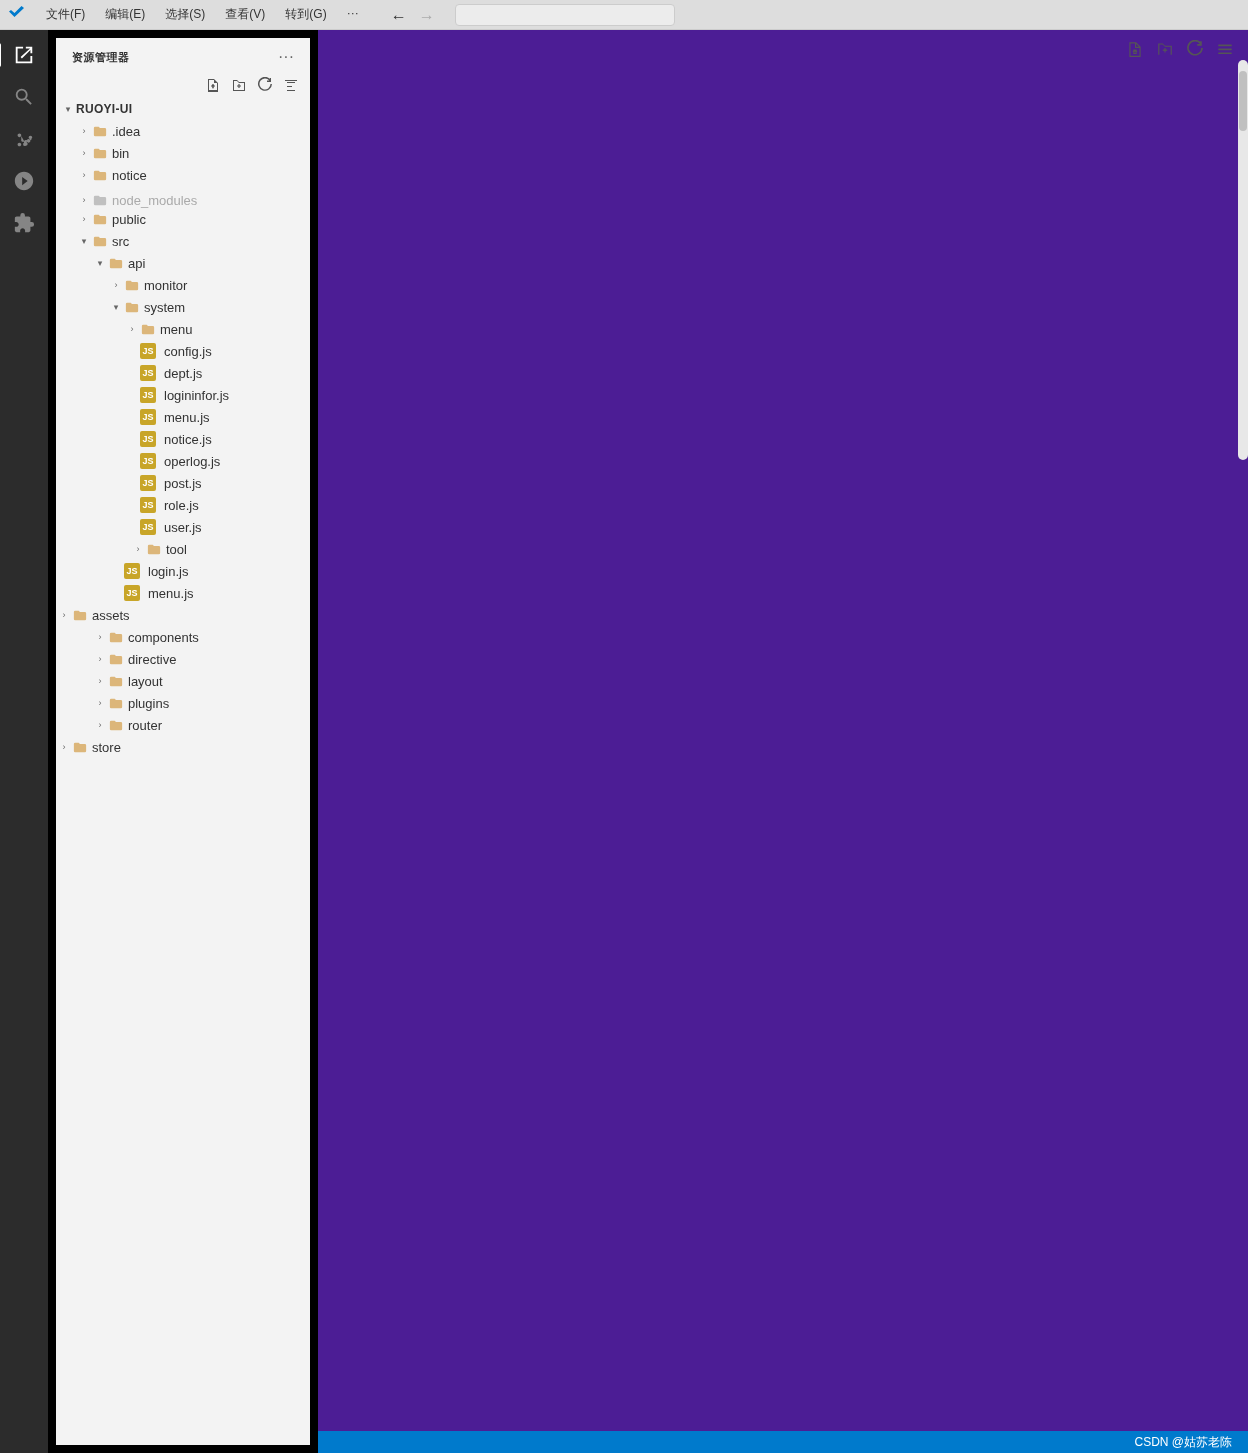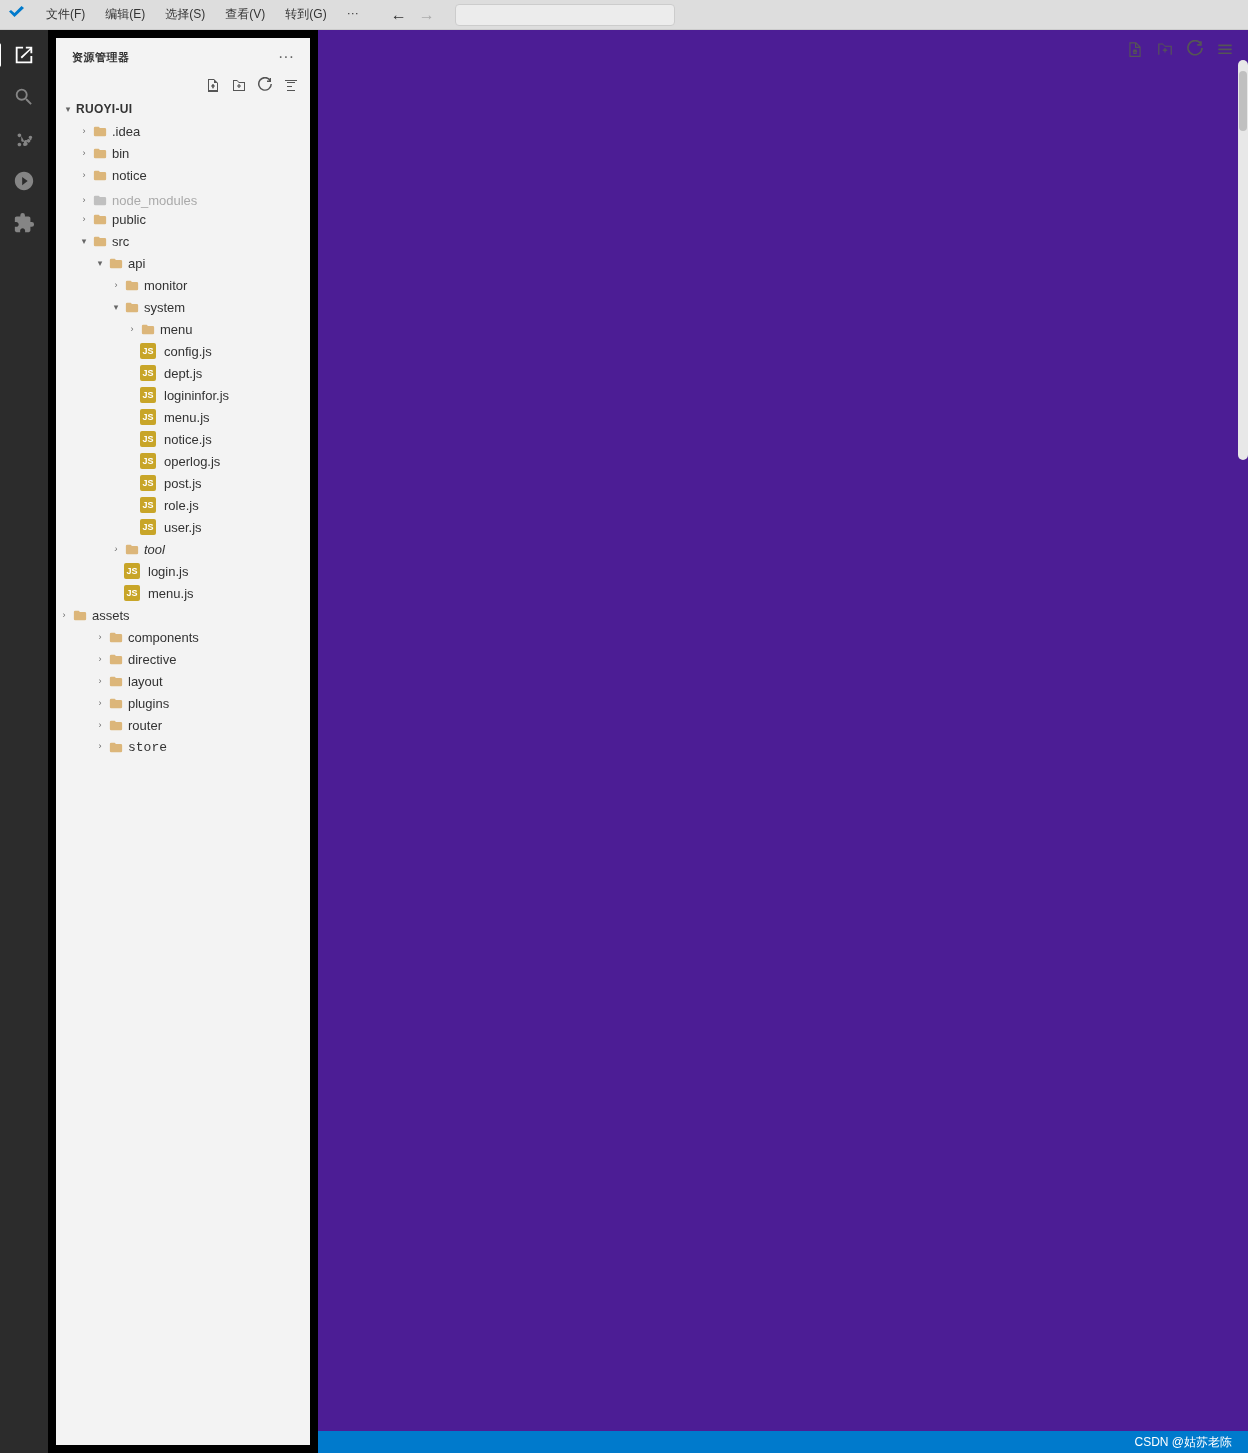--- a/index.html
+++ b/index.html
@@ -455,21 +455,21 @@
         <span class="tree-icon js-file" style="background:#c8a528;color:#fff;font-size:9px;font-weight:bold;border-radius:2px;display:inline-flex;align-items:center;justify-content:center;">JS</span>
         <span class="tree-label" style="margin-left:4px;">role.js</span>
       </div>
 
       <div class="tree-item" style="padding-left:68px;">
         <span class="tree-arrow leaf"></span>
         <span class="tree-icon js-file" style="background:#c8a528;color:#fff;font-size:9px;font-weight:bold;border-radius:2px;display:inline-flex;align-items:center;justify-content:center;">JS</span>
         <span class="tree-label" style="margin-left:4px;">user.js</span>
       </div>
 
-      <div class="tree-item" style="padding-left:52px;font-style:italic;">
+      <div class="tree-item" style="padding-left:74px;">
         <span class="tree-arrow collapsed"></span>
         <span class="tree-icon folder">
           <svg width="14" height="14" viewBox="0 0 16 16" fill="#dcb67a">
               <path d="M1 3.5v9A1.5 1.5 0 002.5 14h11A1.5 1.5 0 0015 12.5V6A1.5 1.5 0 0013.5 4.5H8L6.5 3H2.5A1.5 1.5 0 001 4.5z"></path>
             </svg>
         </span>
         <span class="tree-label">tool</span>
       </div>
 
       <div class="tree-item" style="padding-left:52px;">
@@ -537,21 +537,21 @@
       <div class="tree-item" style="padding-left:36px;">
         <span class="tree-arrow collapsed"></span>
         <span class="tree-icon folder">
           <svg width="14" height="14" viewBox="0 0 16 16" fill="#dcb67a">
               <path d="M1 3.5v9A1.5 1.5 0 002.5 14h11A1.5 1.5 0 0015 12.5V6A1.5 1.5 0 0013.5 4.5H8L6.5 3H2.5A1.5 1.5 0 001 4.5z"></path>
             </svg>
         </span>
         <span class="tree-label">router</span>
       </div>
 
-      <div class="tree-item" style="padding-left:36px;font-family:Liberation Mono, monospace;">
+      <div class="tree-item" style="">
         <span class="tree-arrow collapsed"></span>
         <span class="tree-icon folder">
           <svg width="14" height="14" viewBox="0 0 16 16" fill="#dcb67a">
               <path d="M1 3.5v9A1.5 1.5 0 002.5 14h11A1.5 1.5 0 0015 12.5V6A1.5 1.5 0 0013.5 4.5H8L6.5 3H2.5A1.5 1.5 0 001 4.5z"></path>
             </svg>
         </span>
         <span class="tree-label">store</span>
       </div>
 
     </div>

